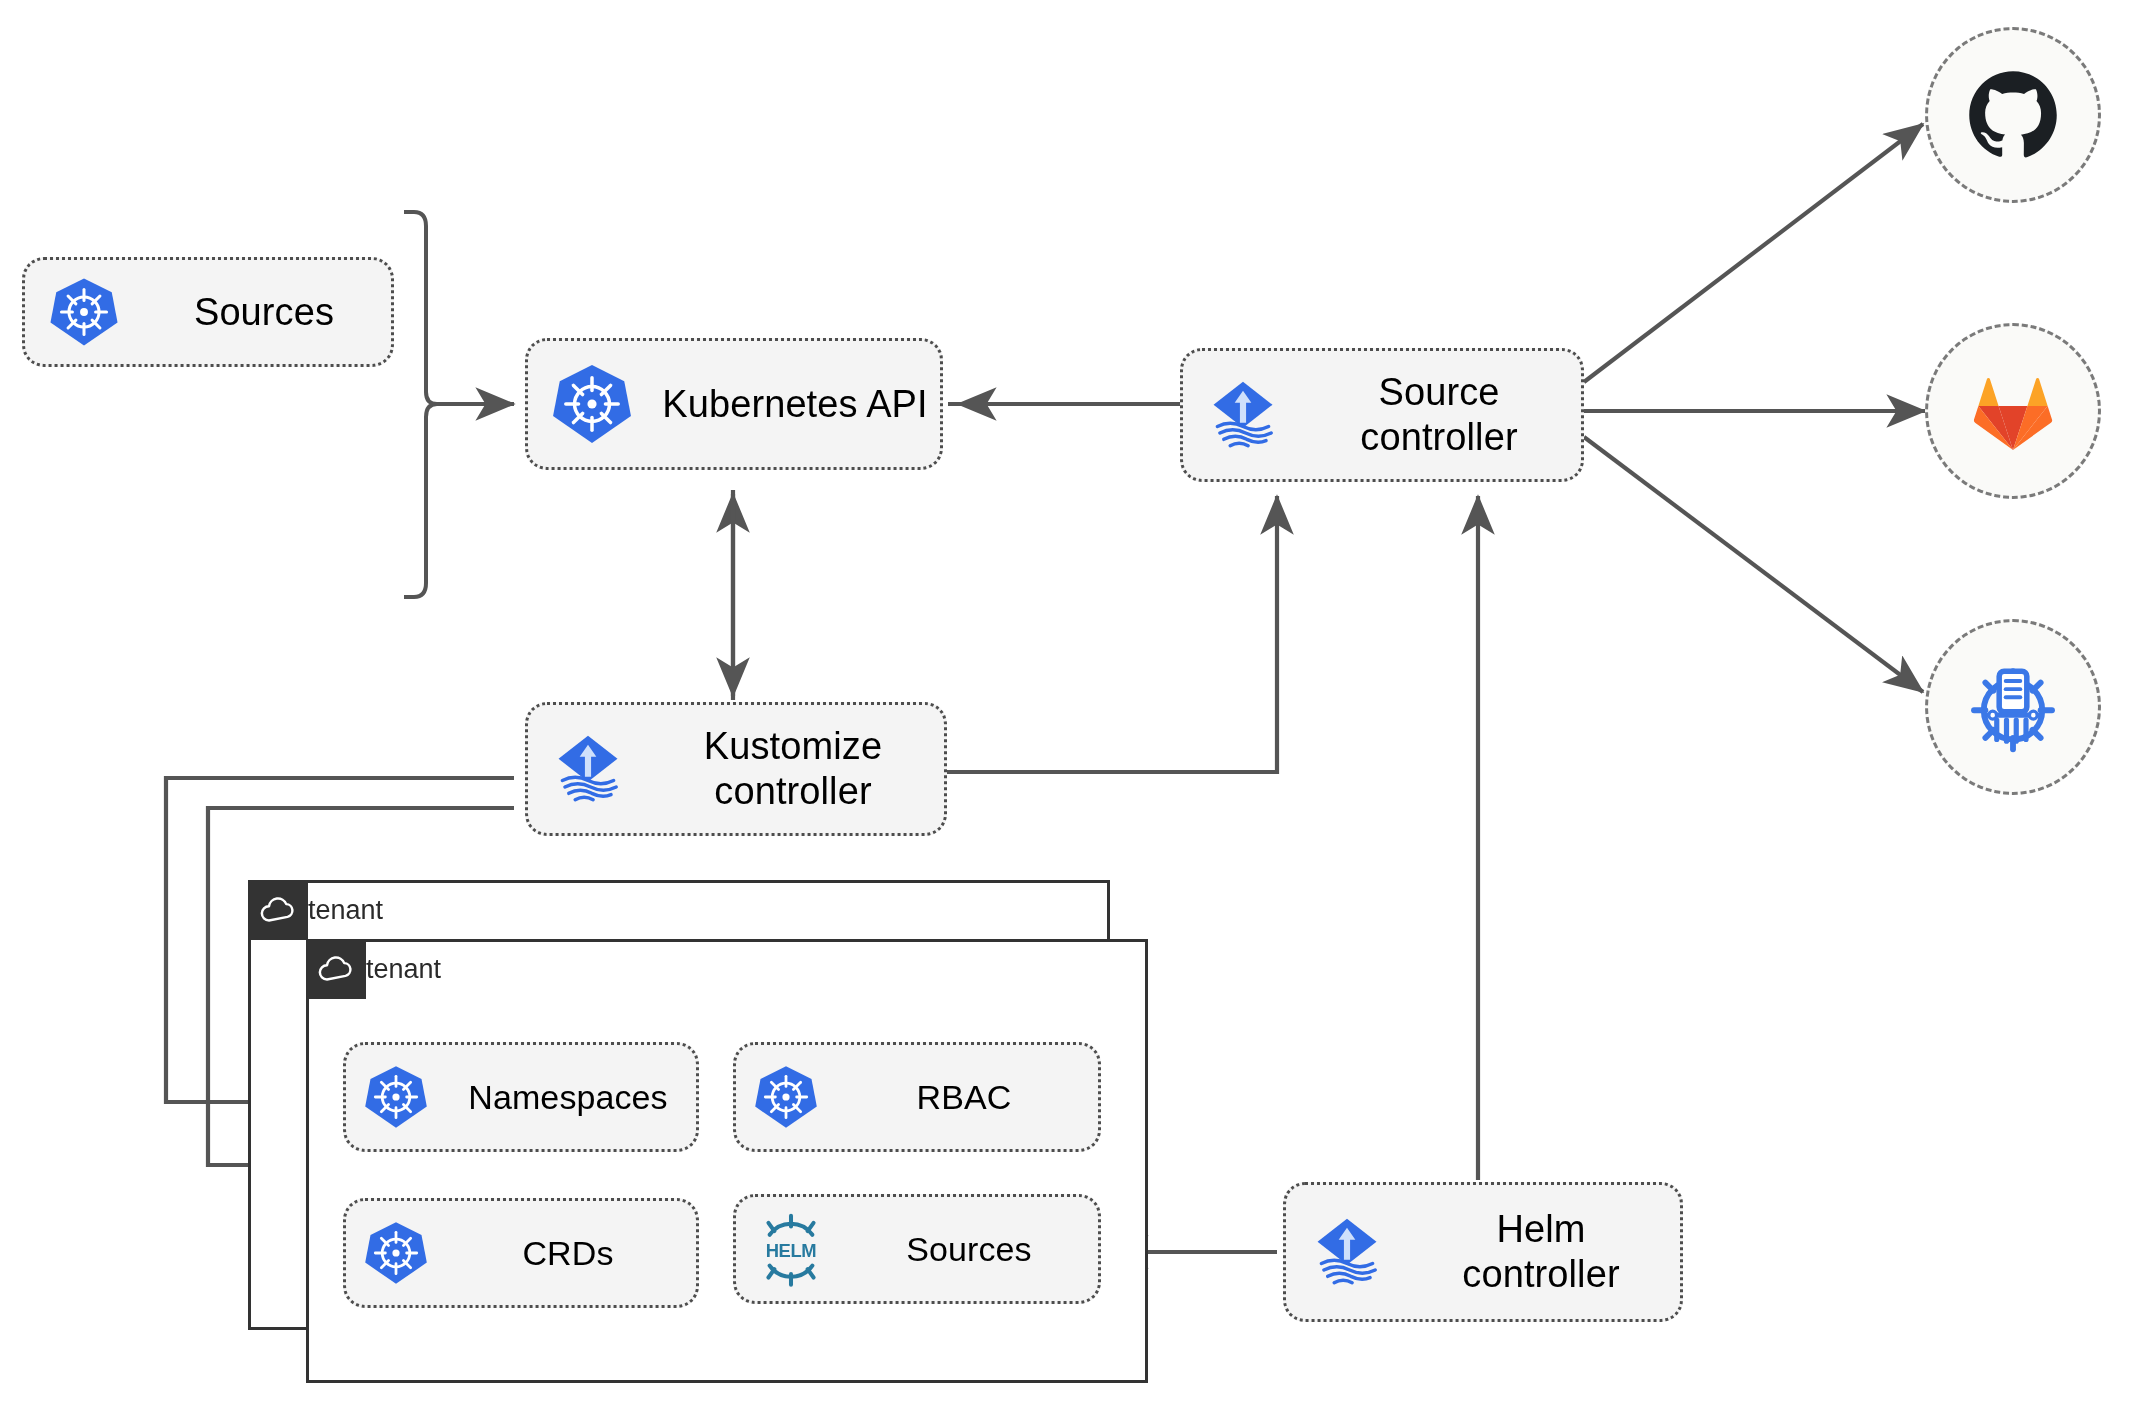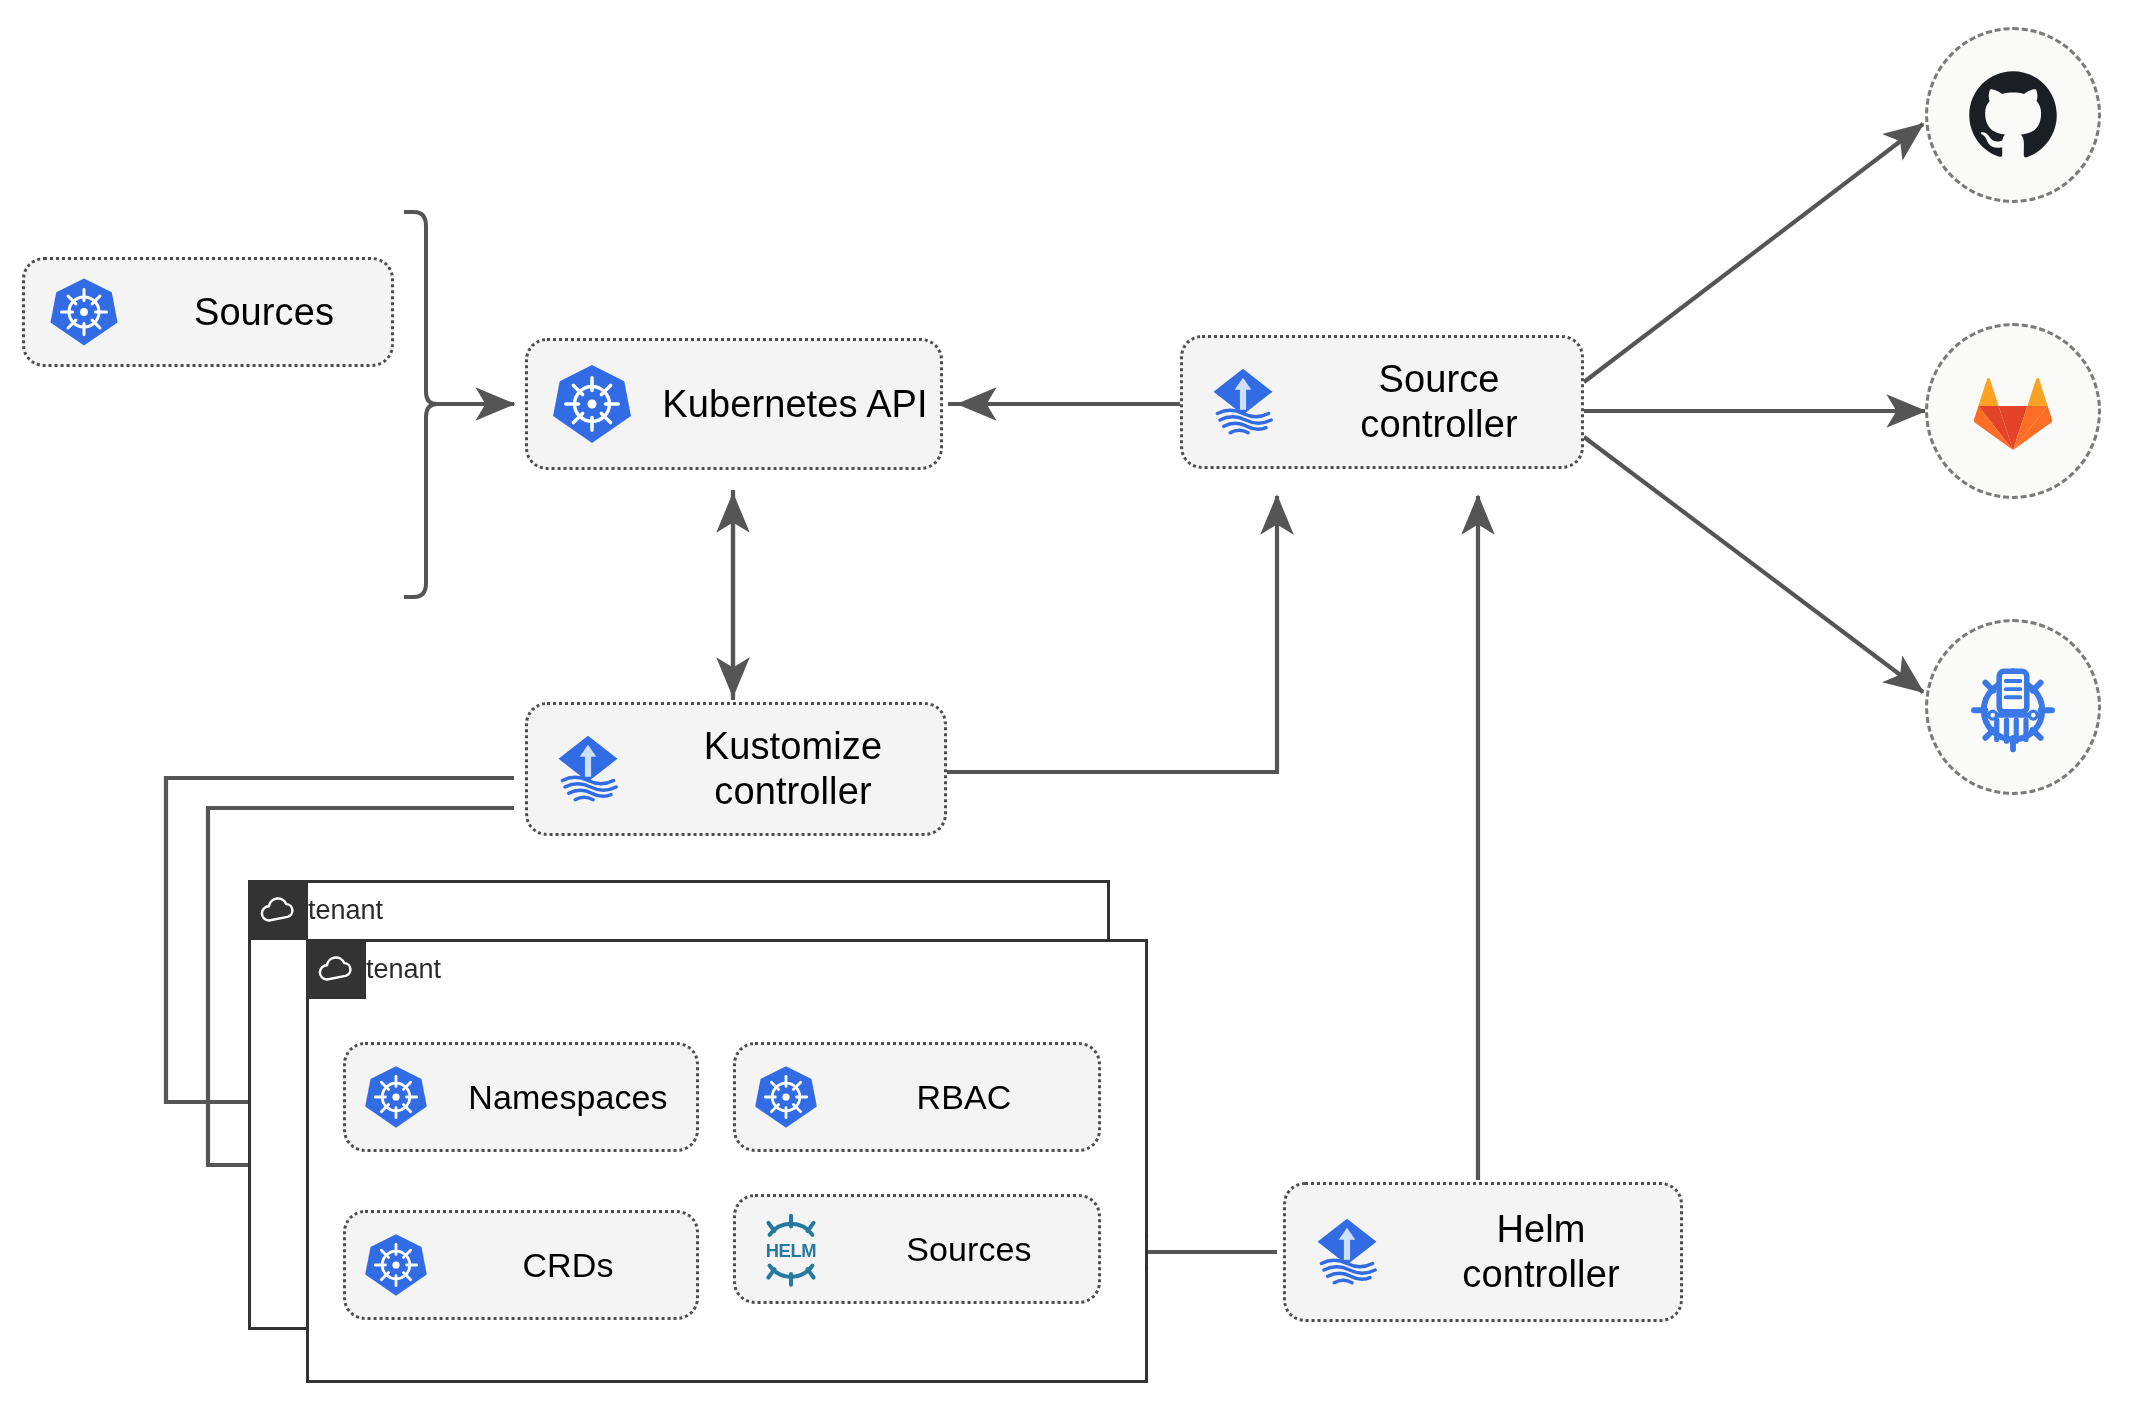--- a/index.html
+++ b/index.html
@@ -140,21 +140,21 @@
             <line x1="45.8" y1="18.2" x2="39" y2="25"></line>
               <line x1="25" y1="39" x2="18.2" y2="45.8"></line>
           </g>
           <circle cx="32" cy="32" r="13" fill="none" stroke="#ffffff" stroke-width="2.6"></circle>
         </g>
       </svg>
     </div>
     <div class="lbl">Kubernetes API</div>
   </div>
 
-  <div class="node" style="left:1180px;top:335px;width:404px;height:134px;justify-content:space-between;">
+  <div class="node" style="left:1180px;top:348px;width:404px;height:134px;justify-content:space-between;">
     <div class="ico" style="width:120px;">
       <svg width="82" height="82" viewBox="0 0 64 64">
         <polygon points="32,6 55,24 32,42 9,24" fill="#326CE5"></polygon>
         <path d="M32 13 L38.5 22.5 L34.4 22.5 L34.4 38 L29.6 38 L29.6 22.5 L25.5 22.5 Z" fill="#cfe0fb"></path>
         <g stroke="#326CE5" stroke-width="2.7" fill="none" stroke-linecap="round">
           <path d="M12 41 Q22 36 32 41 Q42 46 52 41"></path>
           <path d="M14 46 Q24 41 34 46 Q44 51 54 46"></path>
           <path d="M17 51 Q26 46 35 51 Q43 55 50 52"></path>
           <path d="M22 56 Q29 52 36 56"></path>
         </g>
@@ -318,21 +318,21 @@
               <line x1="45.8" y1="18.2" x2="39" y2="25"></line>
                 <line x1="25" y1="39" x2="18.2" y2="45.8"></line>
             </g>
             <circle cx="32" cy="32" r="13" fill="none" stroke="#ffffff" stroke-width="2.6"></circle>
           </g>
         </svg>
       </div>
       <div class="lbl">RBAC</div>
     </div>
 
-    <div class="node small" style="left:34px;top:268px;width:356px;height:110px;">
+    <div class="node small" style="left:34px;top:256px;width:356px;height:110px;">
       <div class="ico" style="width:100px;">
         <svg width="68" height="68" viewBox="0 0 64 64">
           <polygon points="32,3 56,15 61,41 32,61 3,41 8,15" fill="#326CE5"></polygon>
           <g fill="#ffffff">
             <circle cx="32" cy="32" r="3.4"></circle>
             <g stroke="#ffffff" stroke-width="2.6" stroke-linecap="round" fill="none">
               <line x1="32" y1="12.5" x2="32" y2="22"></line>
                 <line x1="32" y1="42" x2="32" y2="51.5"></line>
               <line x1="12.5" y1="32" x2="22" y2="32"></line>
                 <line x1="42" y1="32" x2="51.5" y2="32"></line>

